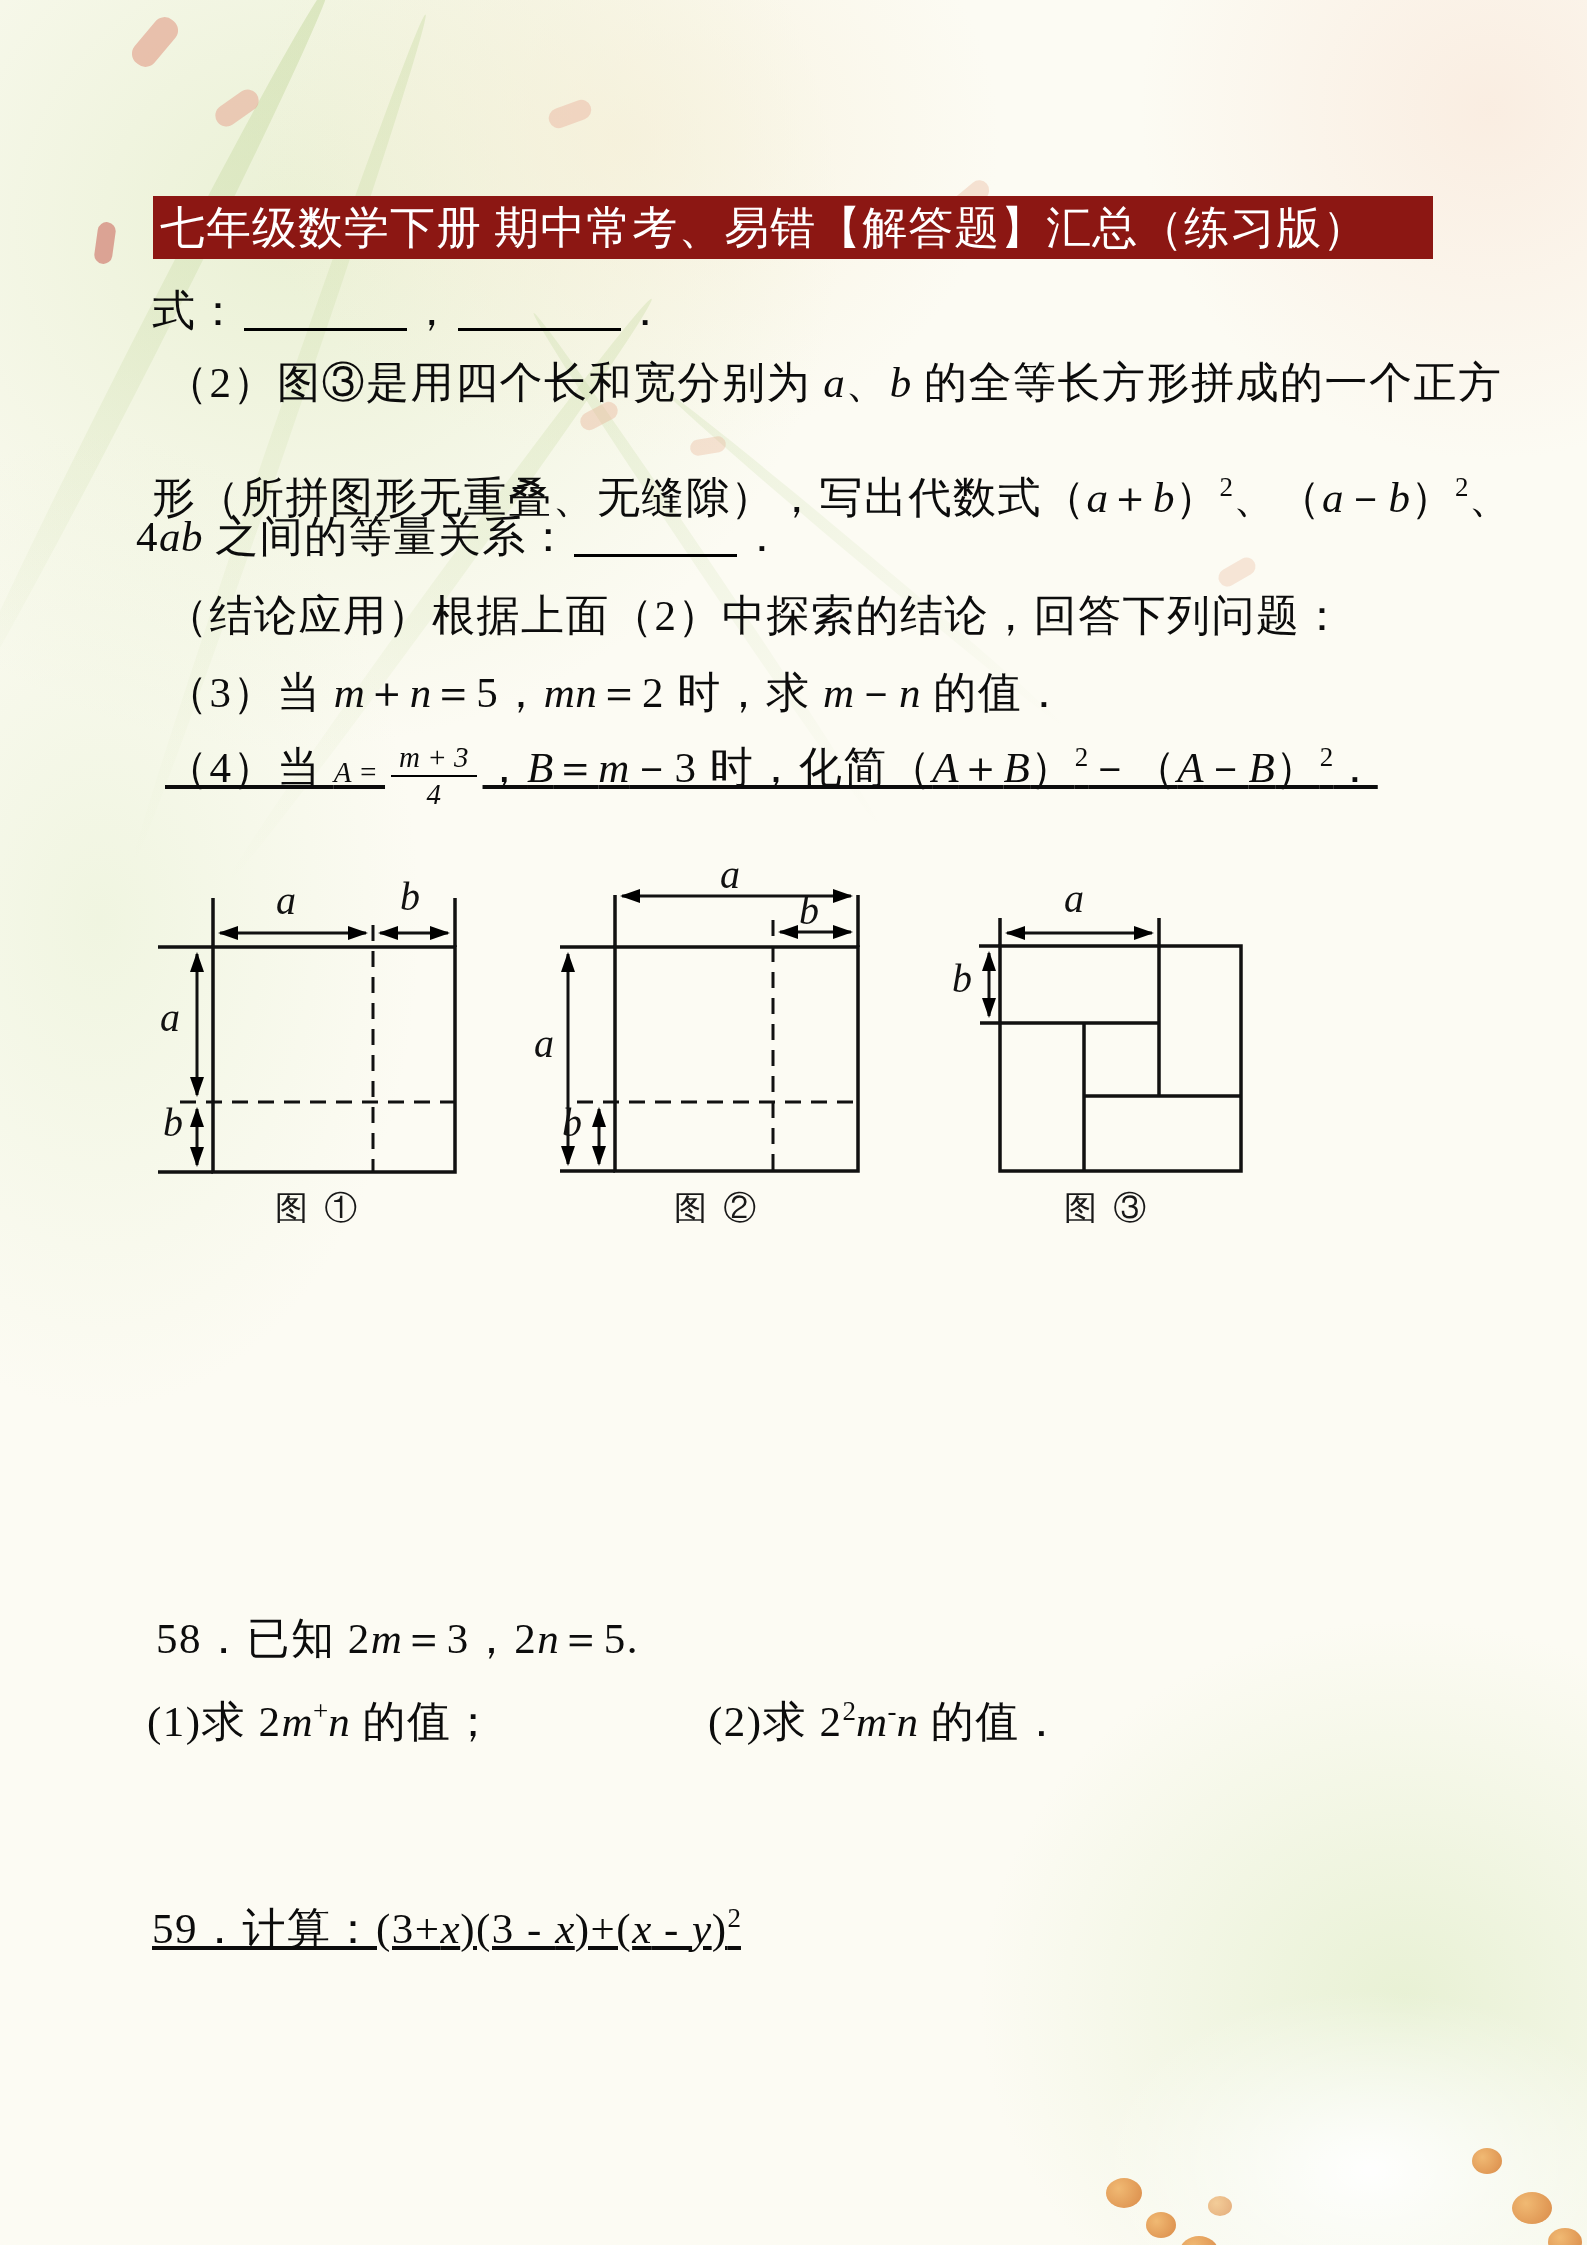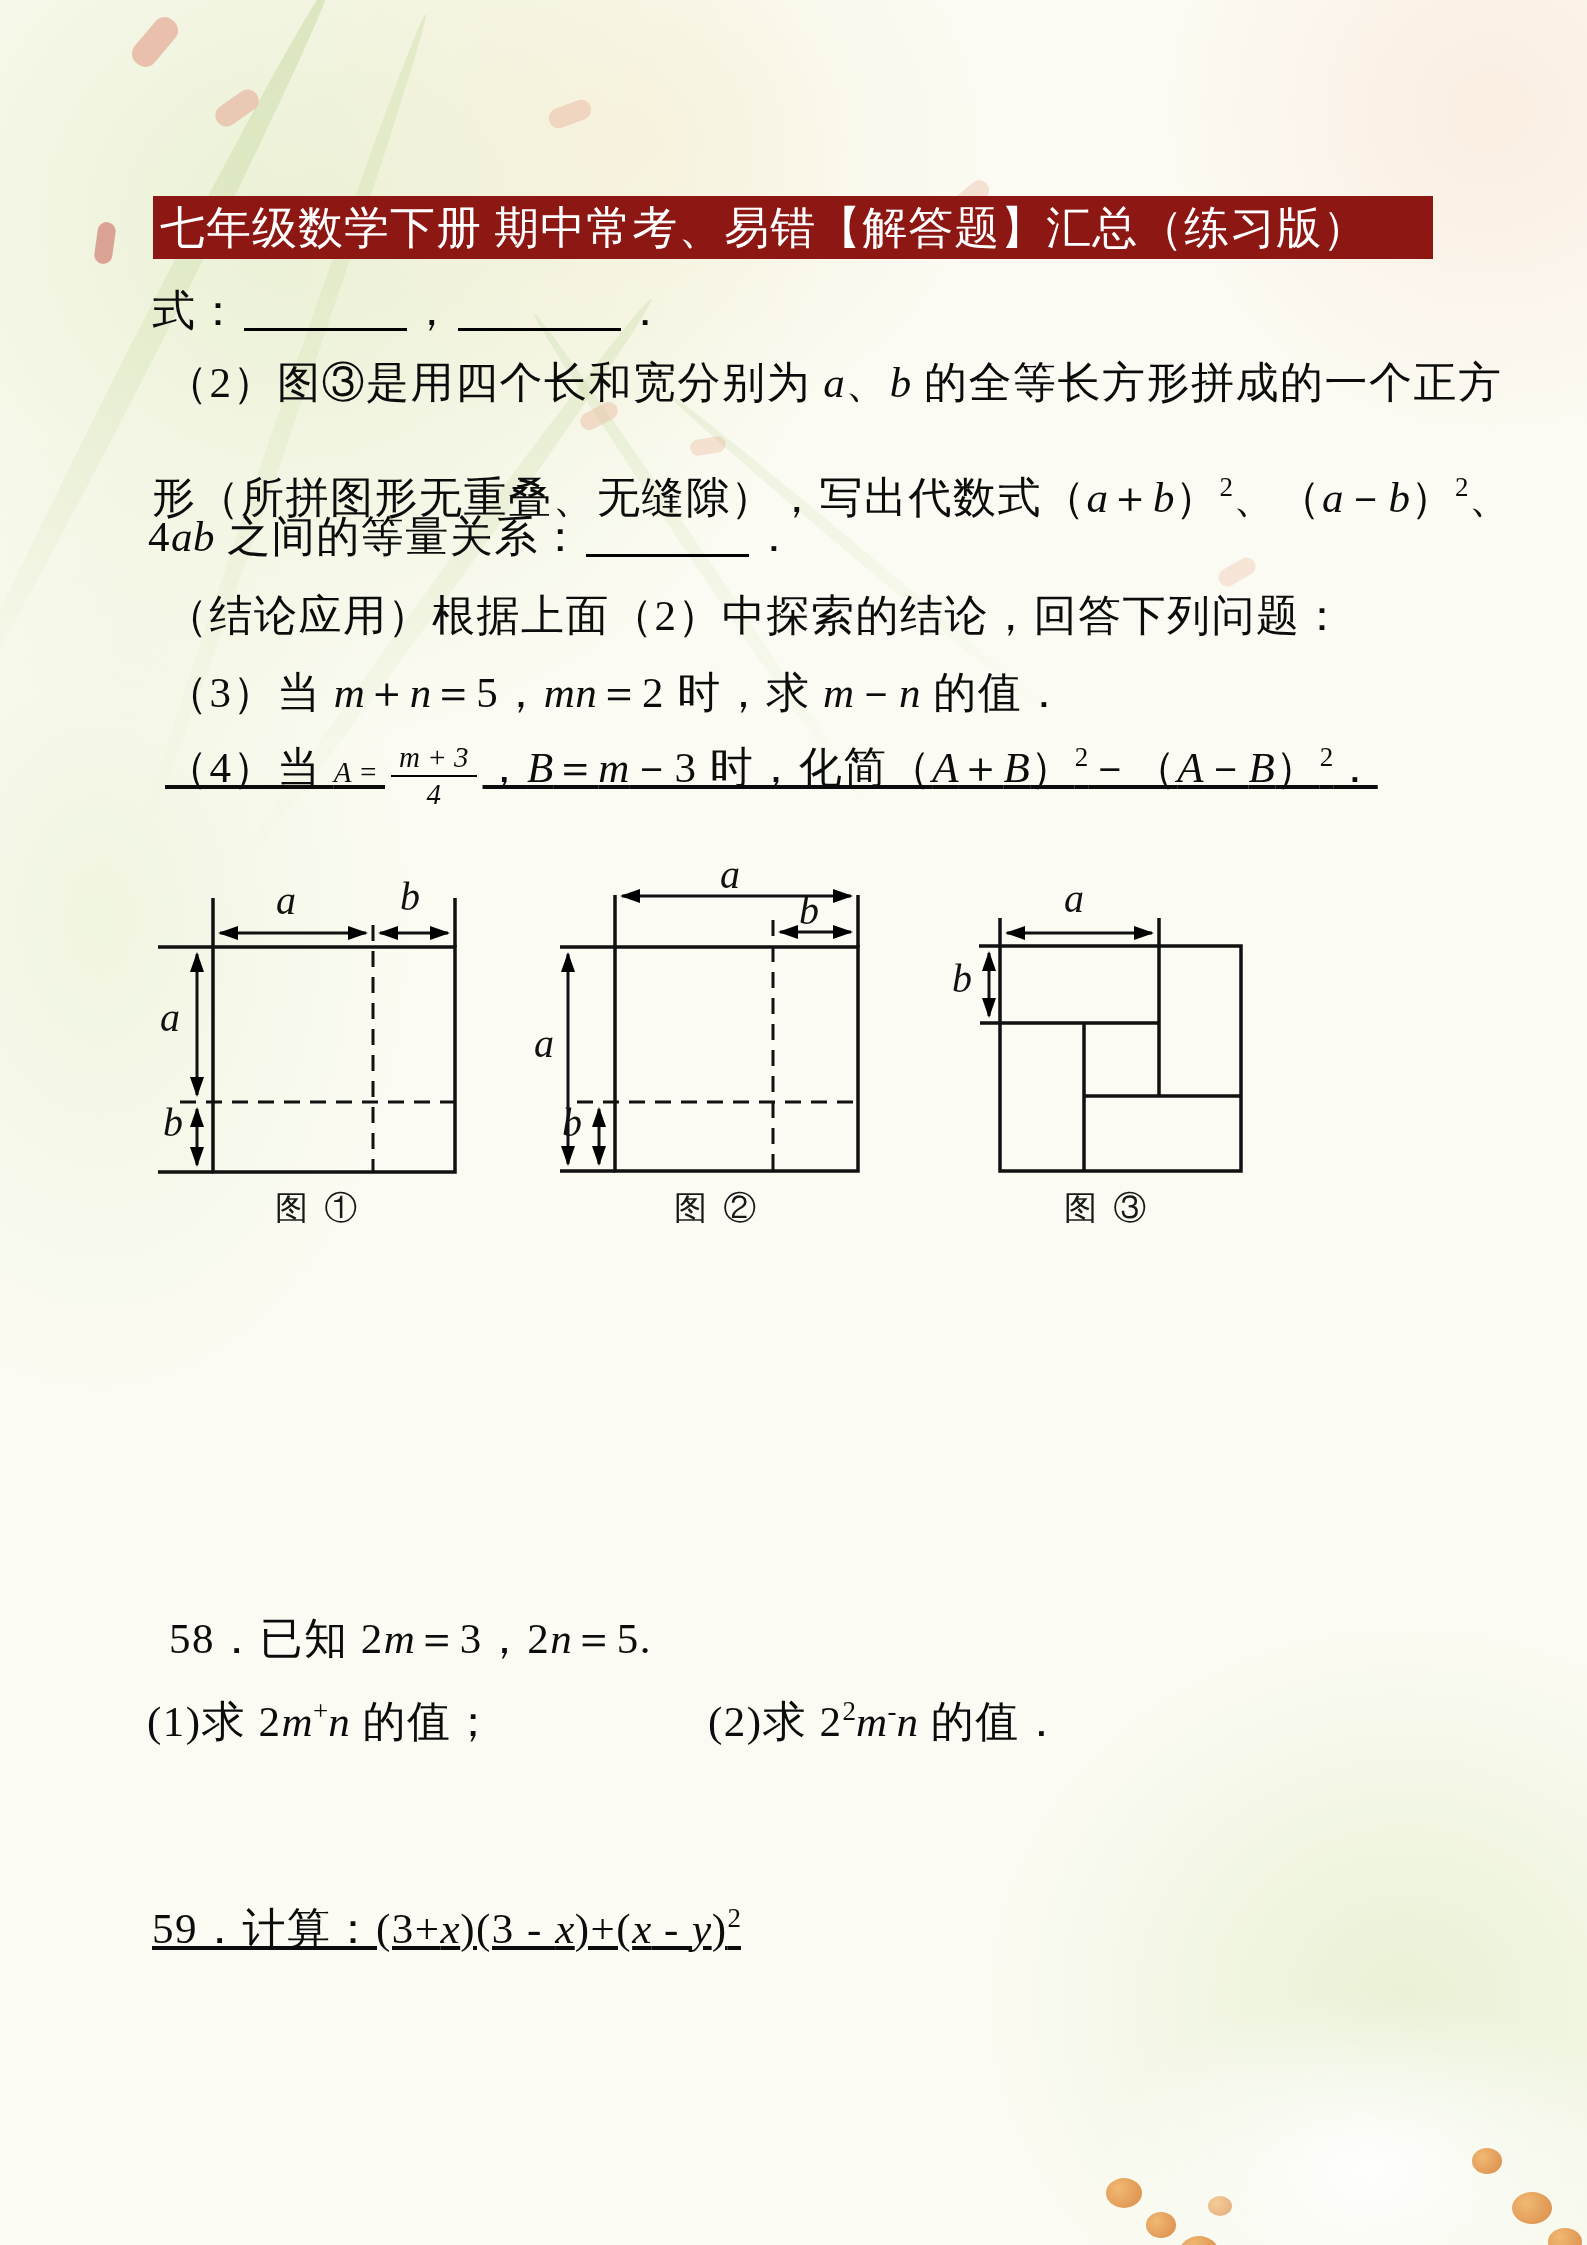--- a/index.html
+++ b/index.html
@@ -50,25 +50,25 @@
   .seg.sup{font-size:27px;vertical-align:16px;letter-spacing:0;}
   .seg.sm{font-size:29px;font-style:italic;letter-spacing:0;}
   .blank{display:inline-block;border-bottom:3px solid #000;height:30px;vertical-align:-6px;margin:0 3px;}
   .frac{display:inline-block;text-align:center;vertical-align:-22px;font-style:italic;line-height:1;margin:0 6px;letter-spacing:0;}
   .frac .num{display:block;font-size:29px;border-bottom:2.5px solid #000;padding:0 8px 3px;}
   .frac .den{display:block;font-size:29px;padding-top:3px;}
 
   .ln0{left:152px;top:286px;}
   .ln1{left:165px;top:358px;}
   .ln2{left:152px;top:436px;margin-top:36px;}
-  .ln3{left:148px;top:512px;}
+  .ln3{left:136px;top:512px;}
   .ln4{left:165px;top:591px;}
   .ln5{left:165px;top:668px;}
   .ln6{left:165px;top:742px;text-decoration:underline;}
-  .ln7{left:169px;top:1614px;}
+  .ln7{left:156px;top:1614px;}
   .ln8{left:147px;top:1696px;}
   .ln9{left:708px;top:1696px;text-align:right;}
   .ln10{left:152px;top:1903px;text-decoration:underline;}
 
   
   .fig{position:absolute;}
   .fig-label{position:absolute;font-style:italic;font-size:40px;line-height:1;color:#111;}
   .f1-ta{left:276px;top:881px;} .f1-tb{left:400px;top:877px;}
   .f1-la{left:160px;top:998px;} .f1-lb{left:163px;top:1103px;}
   .f2-ta{left:720px;top:855px;} .f2-tb{left:799px;top:891px;}

